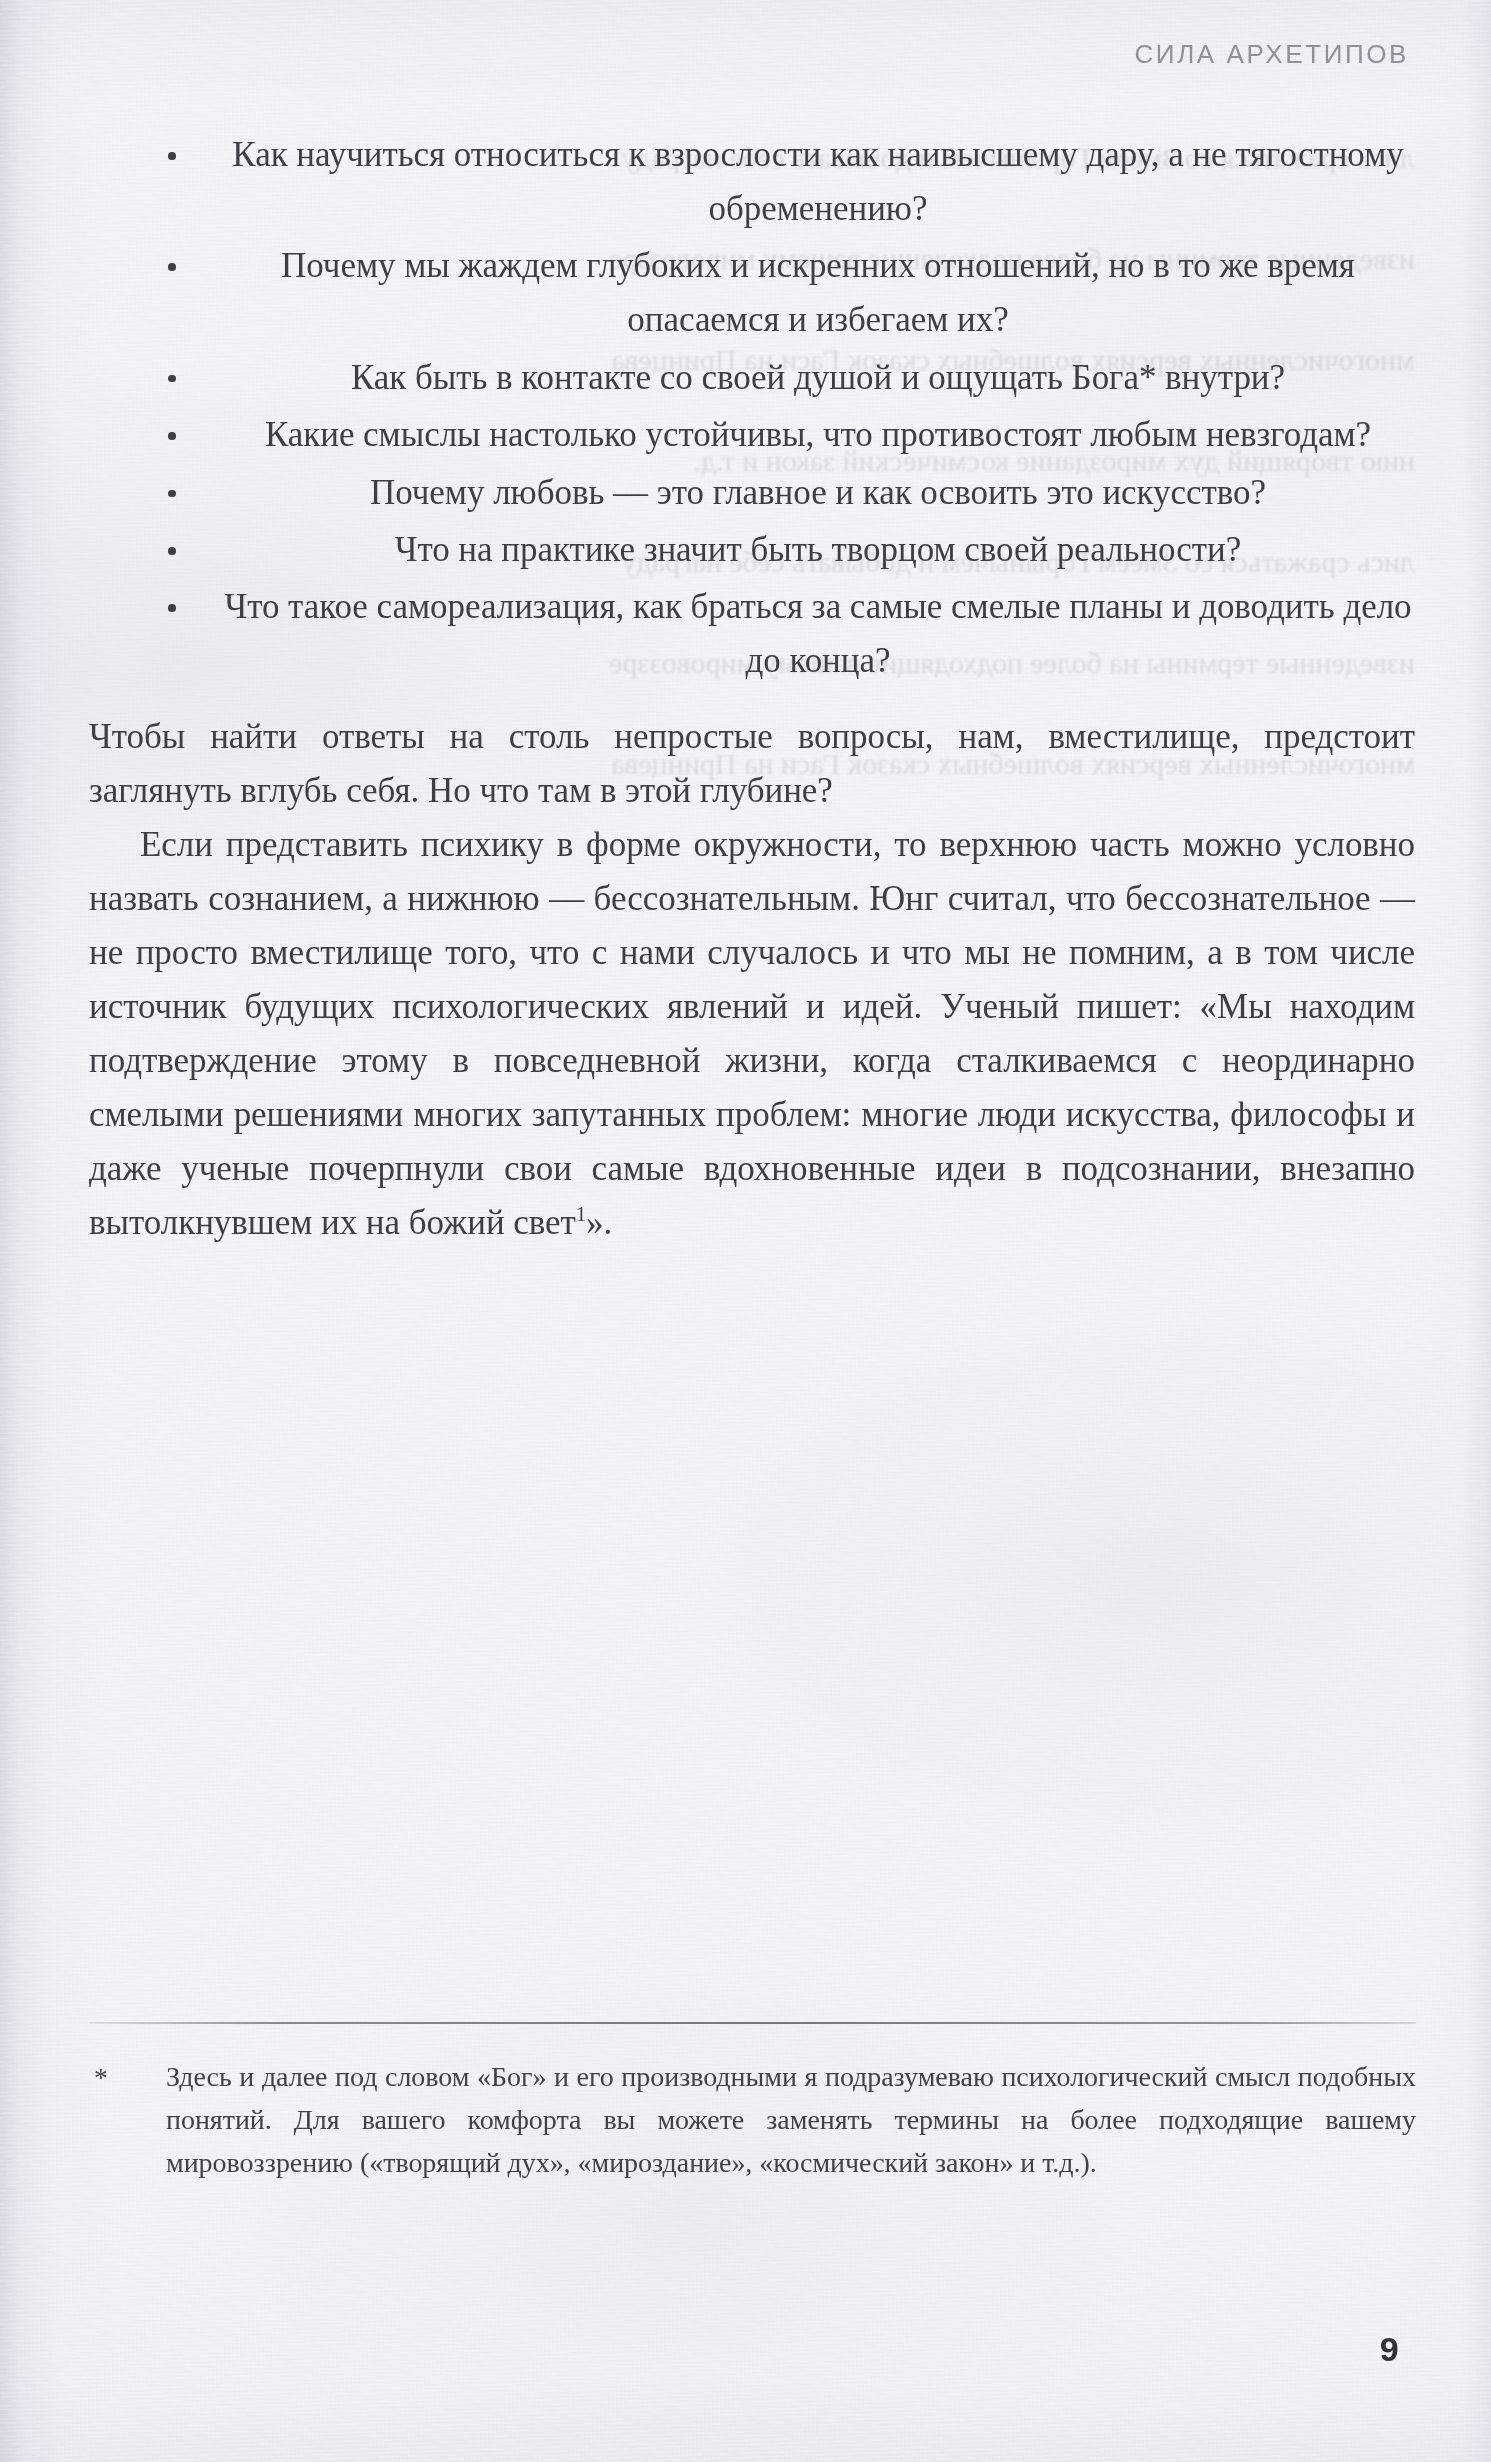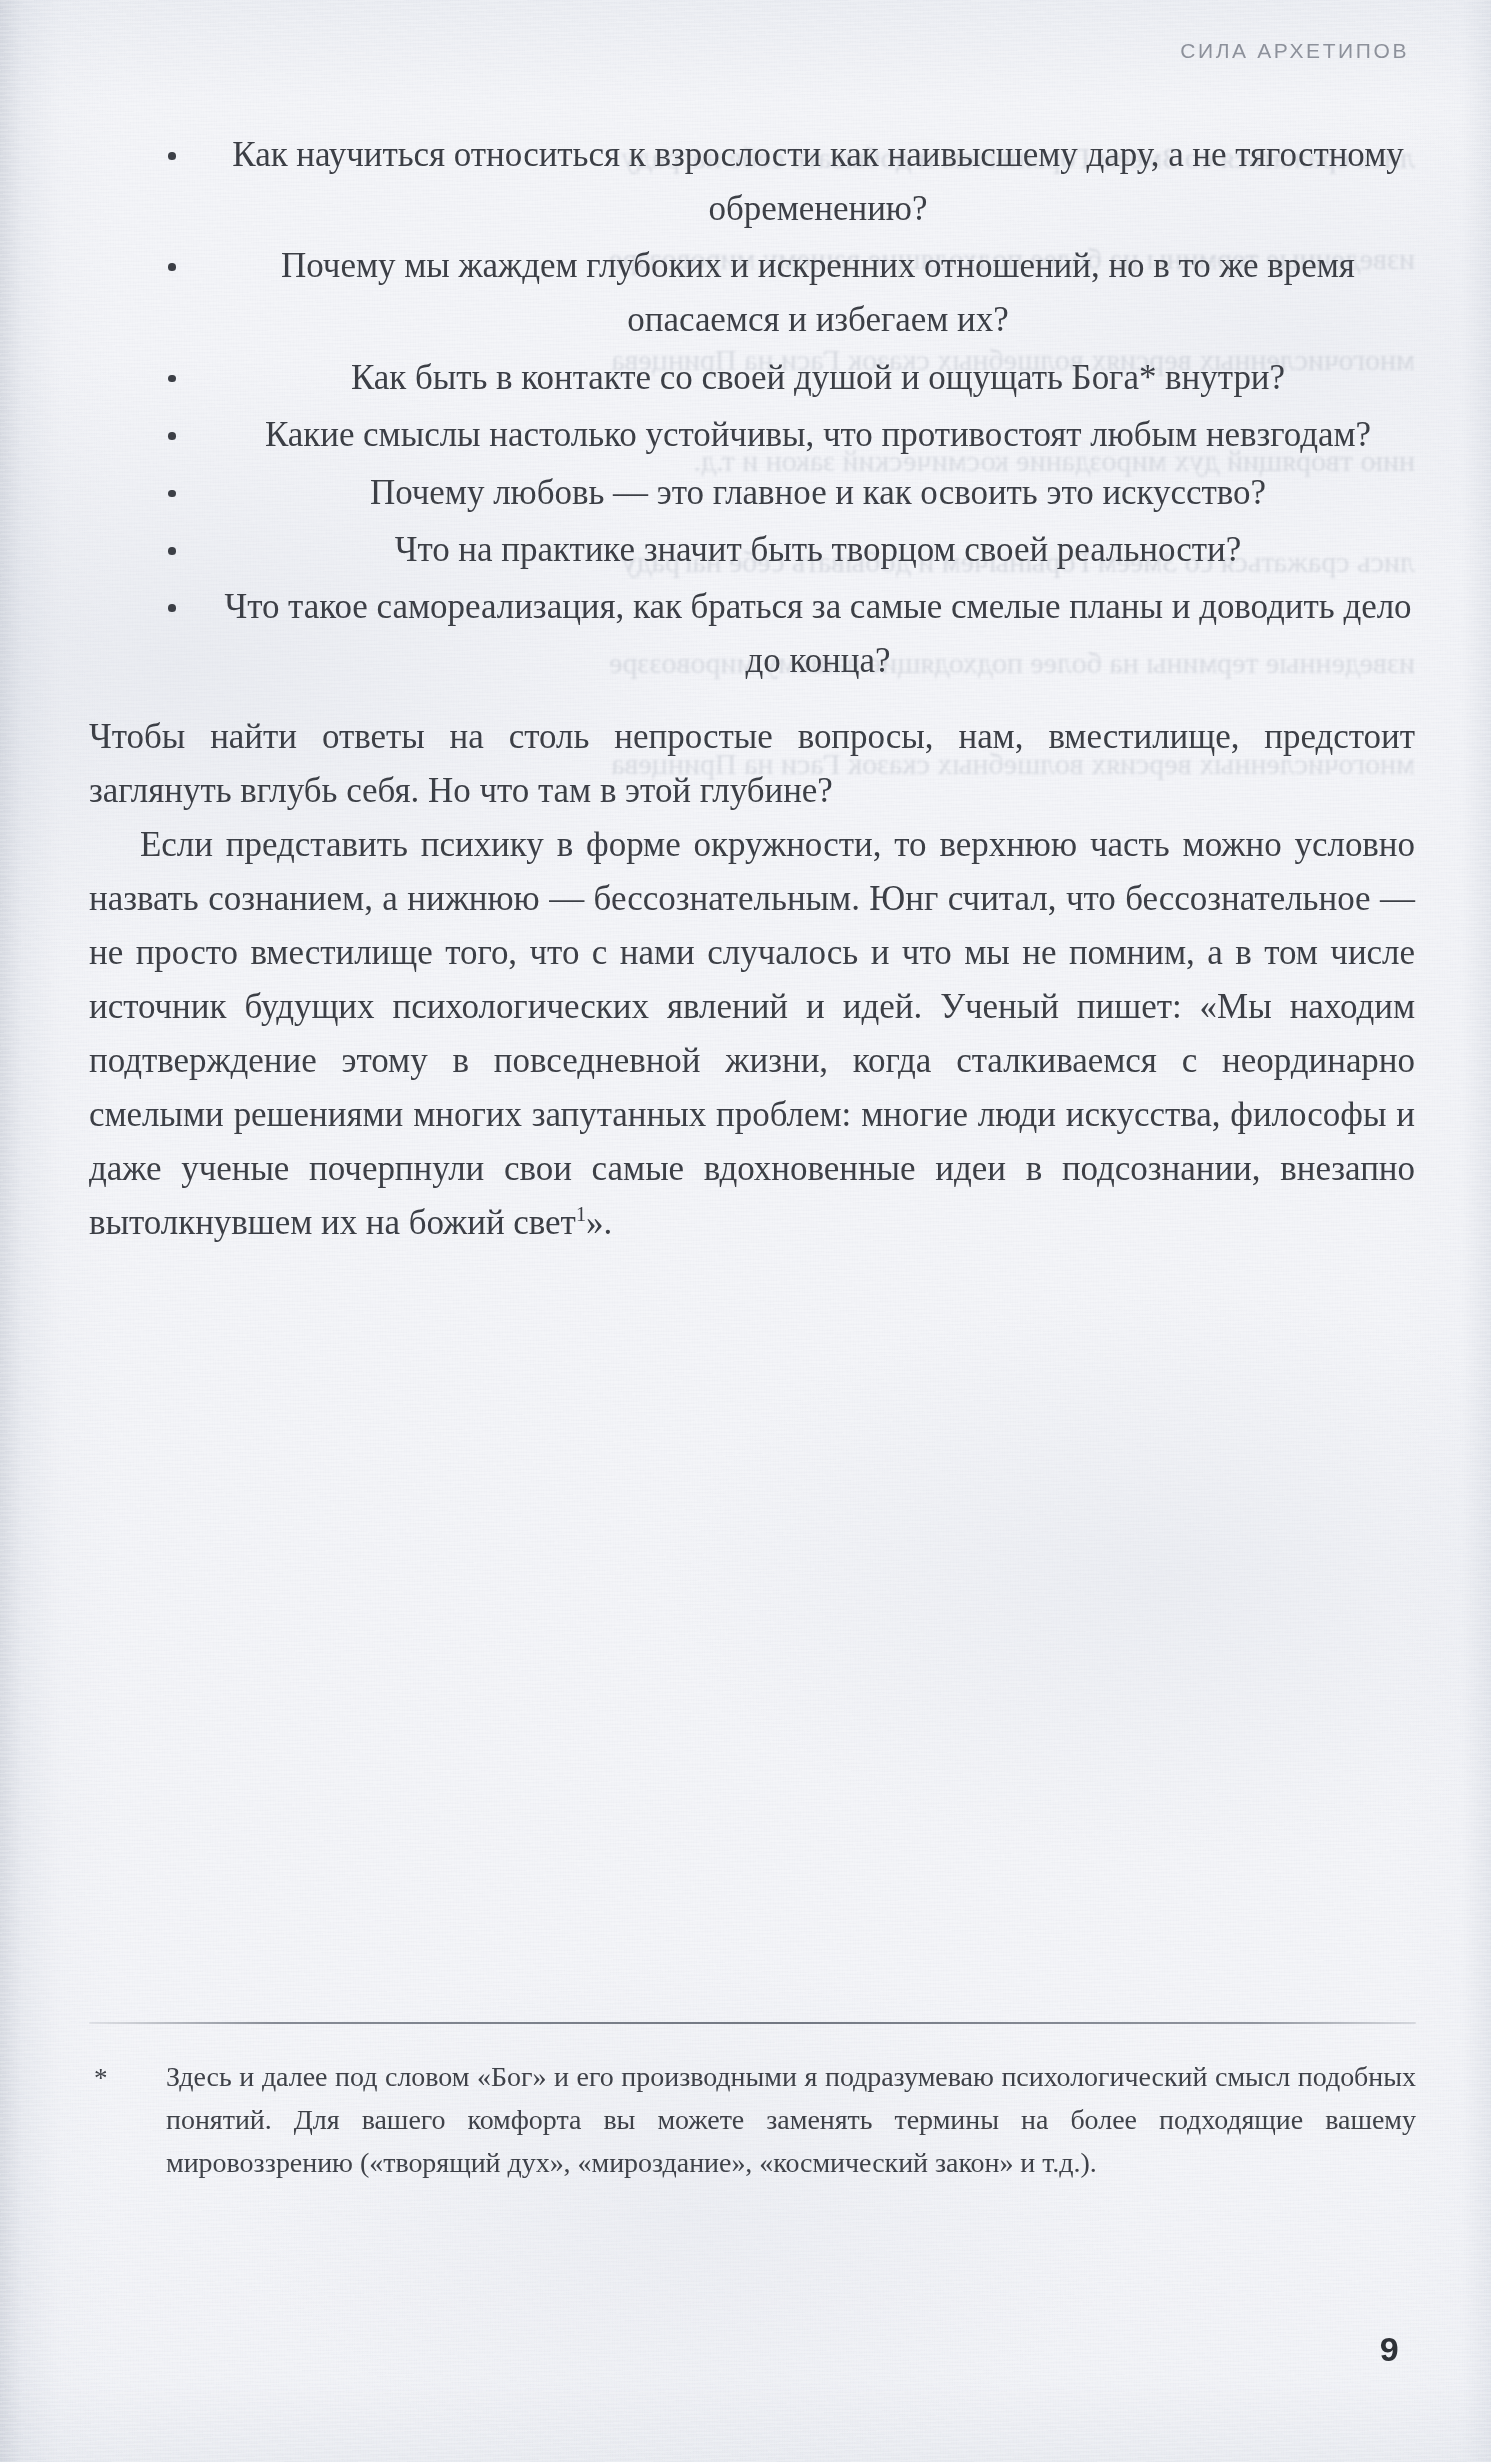--- a/index.html
+++ b/index.html
@@ -79,21 +79,21 @@
   }
   #showthrough .gap{display:block;height:50px;}
 
   
   #runhead{
     position:absolute;
     right:82px; top:39px;
     width:769px;
     text-align:right;
     font-family:"Liberation Sans", sans-serif;
-    font-size:21px;
+    font-size:26px;
     letter-spacing:2.6px;
     color:#8d919b;
     font-weight:400;
     white-space:nowrap;
   }
 
   
   #col{
     position:absolute;
     left:89px; top:128px;

